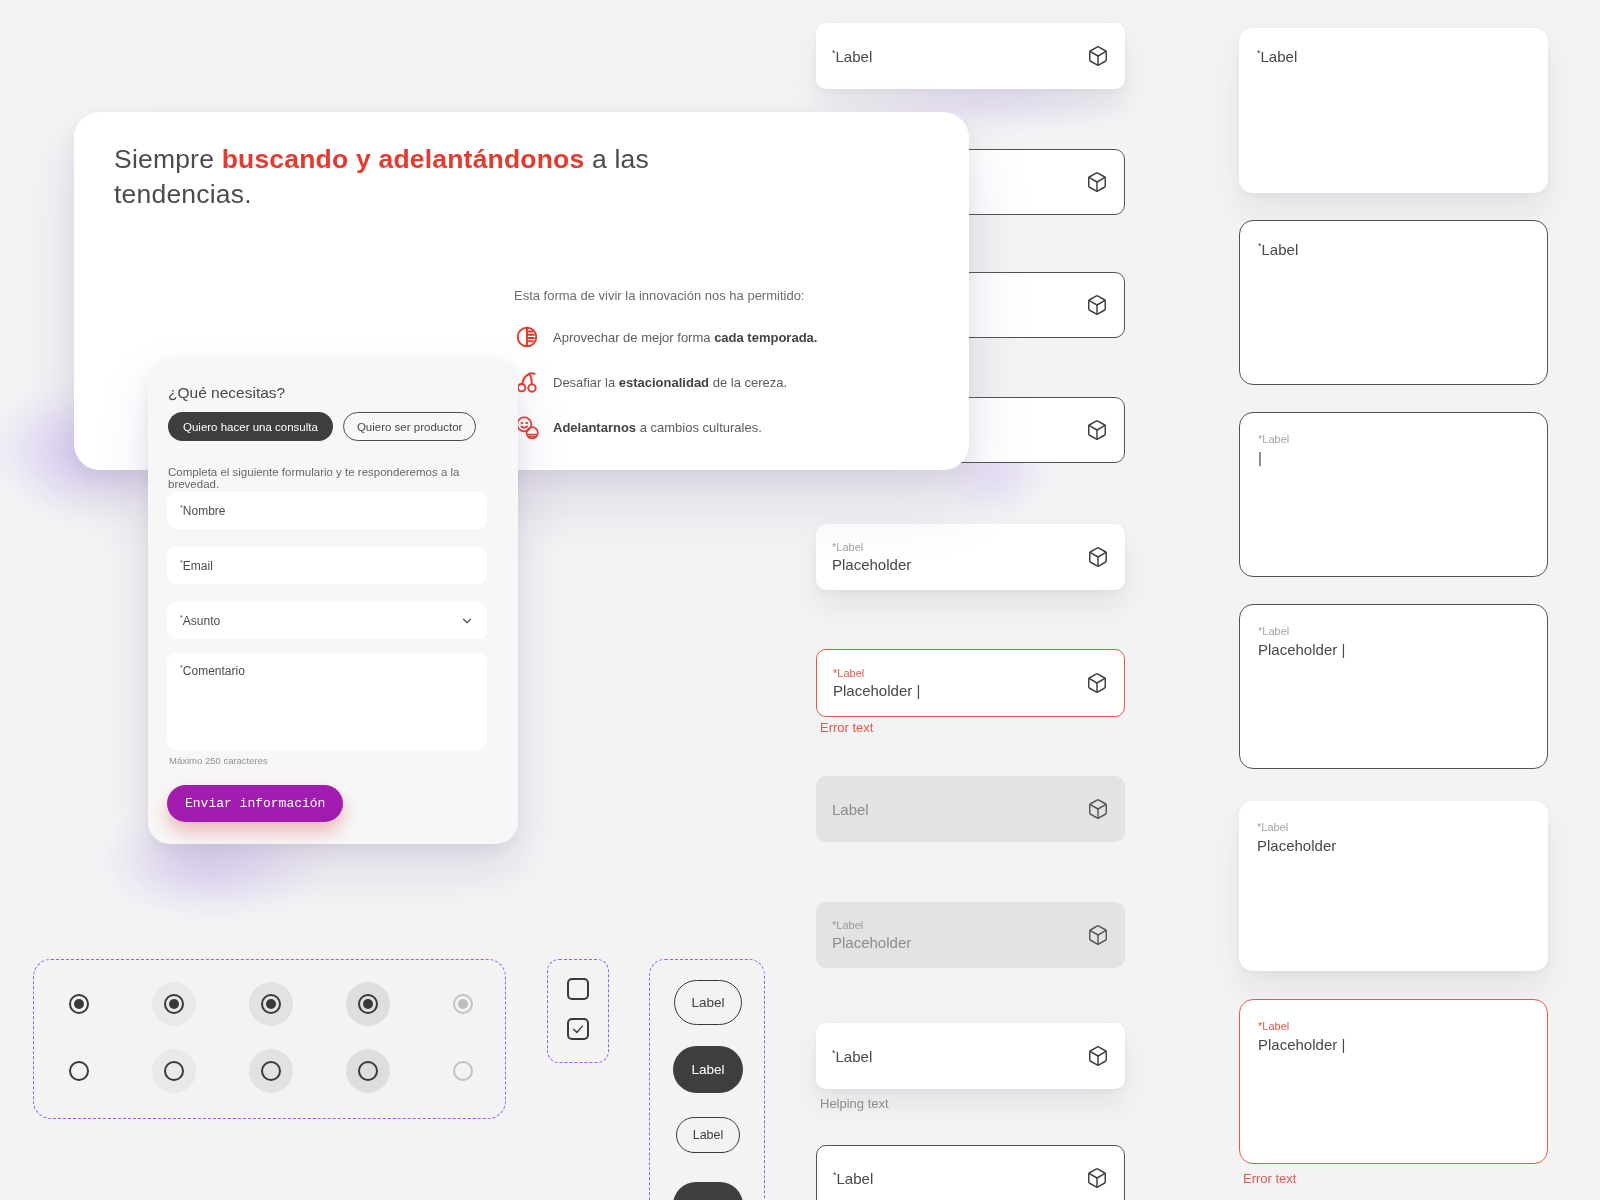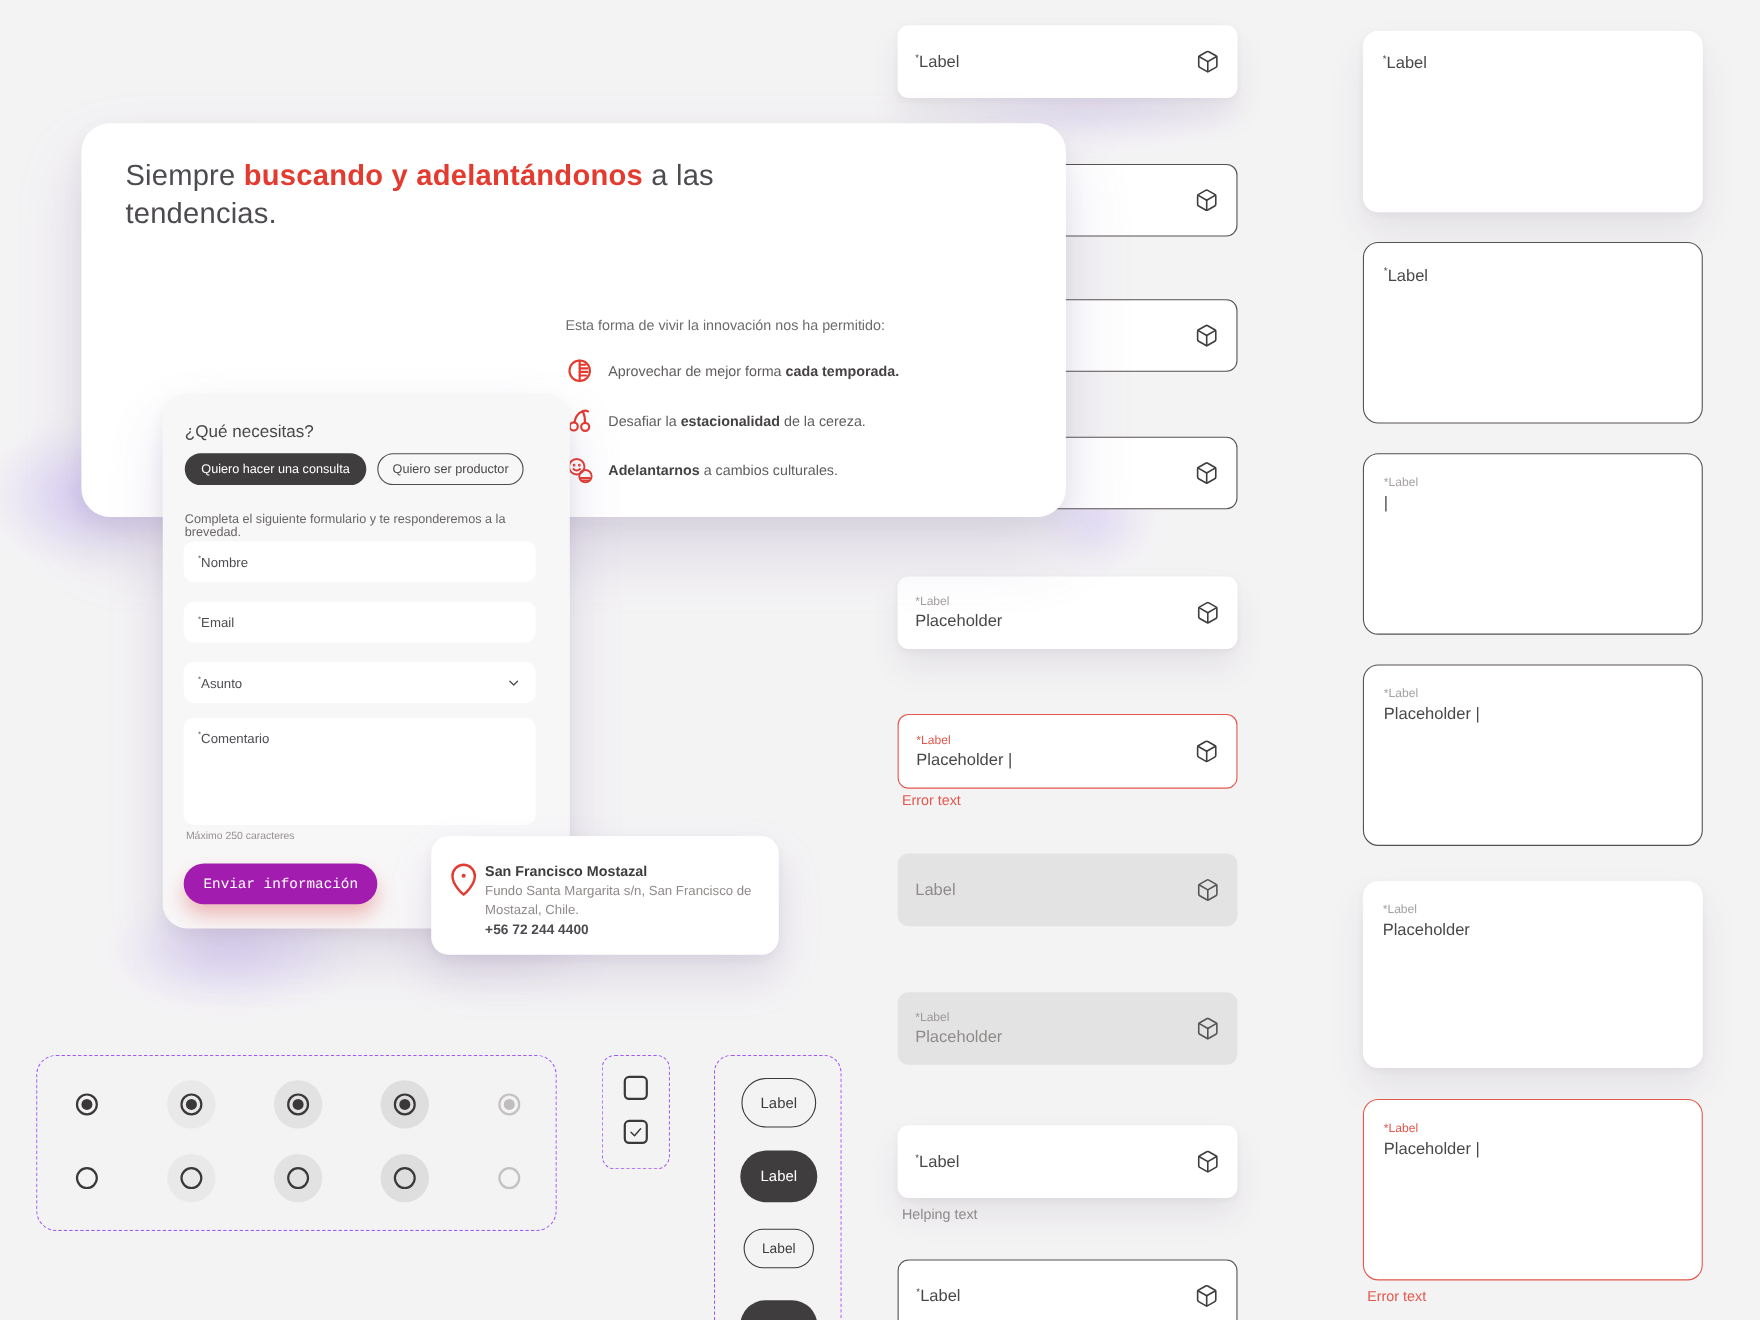--- a/index.html
+++ b/index.html
@@ -316,34 +316,20 @@
           <polyline points="6 9 12 15 18 9"></polyline>
         </svg>
     </div>
     <div class="f-area" style="top:295px;height:97px;">
       <span><span class="req">*</span><span>Comentario</span></span>
     </div>
     <div class="f-note">Máximo 250 caracteres</div>
     <button class="f-btn">Enviar información</button>
   </div>
 
-  <div class="loc-card">
-    <svg style="position:absolute;left:16px;top:24px;" width="27" height="31" viewBox="0 0 24 28" fill="none" stroke="#E33B30" stroke-width="2" stroke-linecap="round" stroke-linejoin="round">
-        <path d="M12 26.5S2.8 19 2.8 11.2a9.2 9.2 0 0 1 18.4 0C21.2 19 12 26.5 12 26.5z"></path>
-        <circle cx="12" cy="11" r="1.7" fill="#E33B30" stroke="none"></circle>
-      </svg>
-    <div class="loc-text">
-      <div class="loc-title">San Francisco Mostazal</div>
-      <div class="loc-addr">
-        <span>Fundo Santa Margarita s/n, San Francisco de</span><br>
-        <span>Mostazal, Chile.</span>
-      </div>
-      <div class="loc-phone">+56 72 244 4400</div>
-    </div>
-  </div>
 
   <div class="zone radio-zone">
     <div class="halo" style="left:23px;top:22px;">
         <div class="radio sel"></div>
       </div>
     <div class="halo" style="left:118px;top:22px;background:#EAE9EA;">
         <div class="radio sel"></div>
       </div>
     <div class="halo" style="left:215px;top:22px;background:#E3E2E3;">
         <div class="radio sel"></div>

